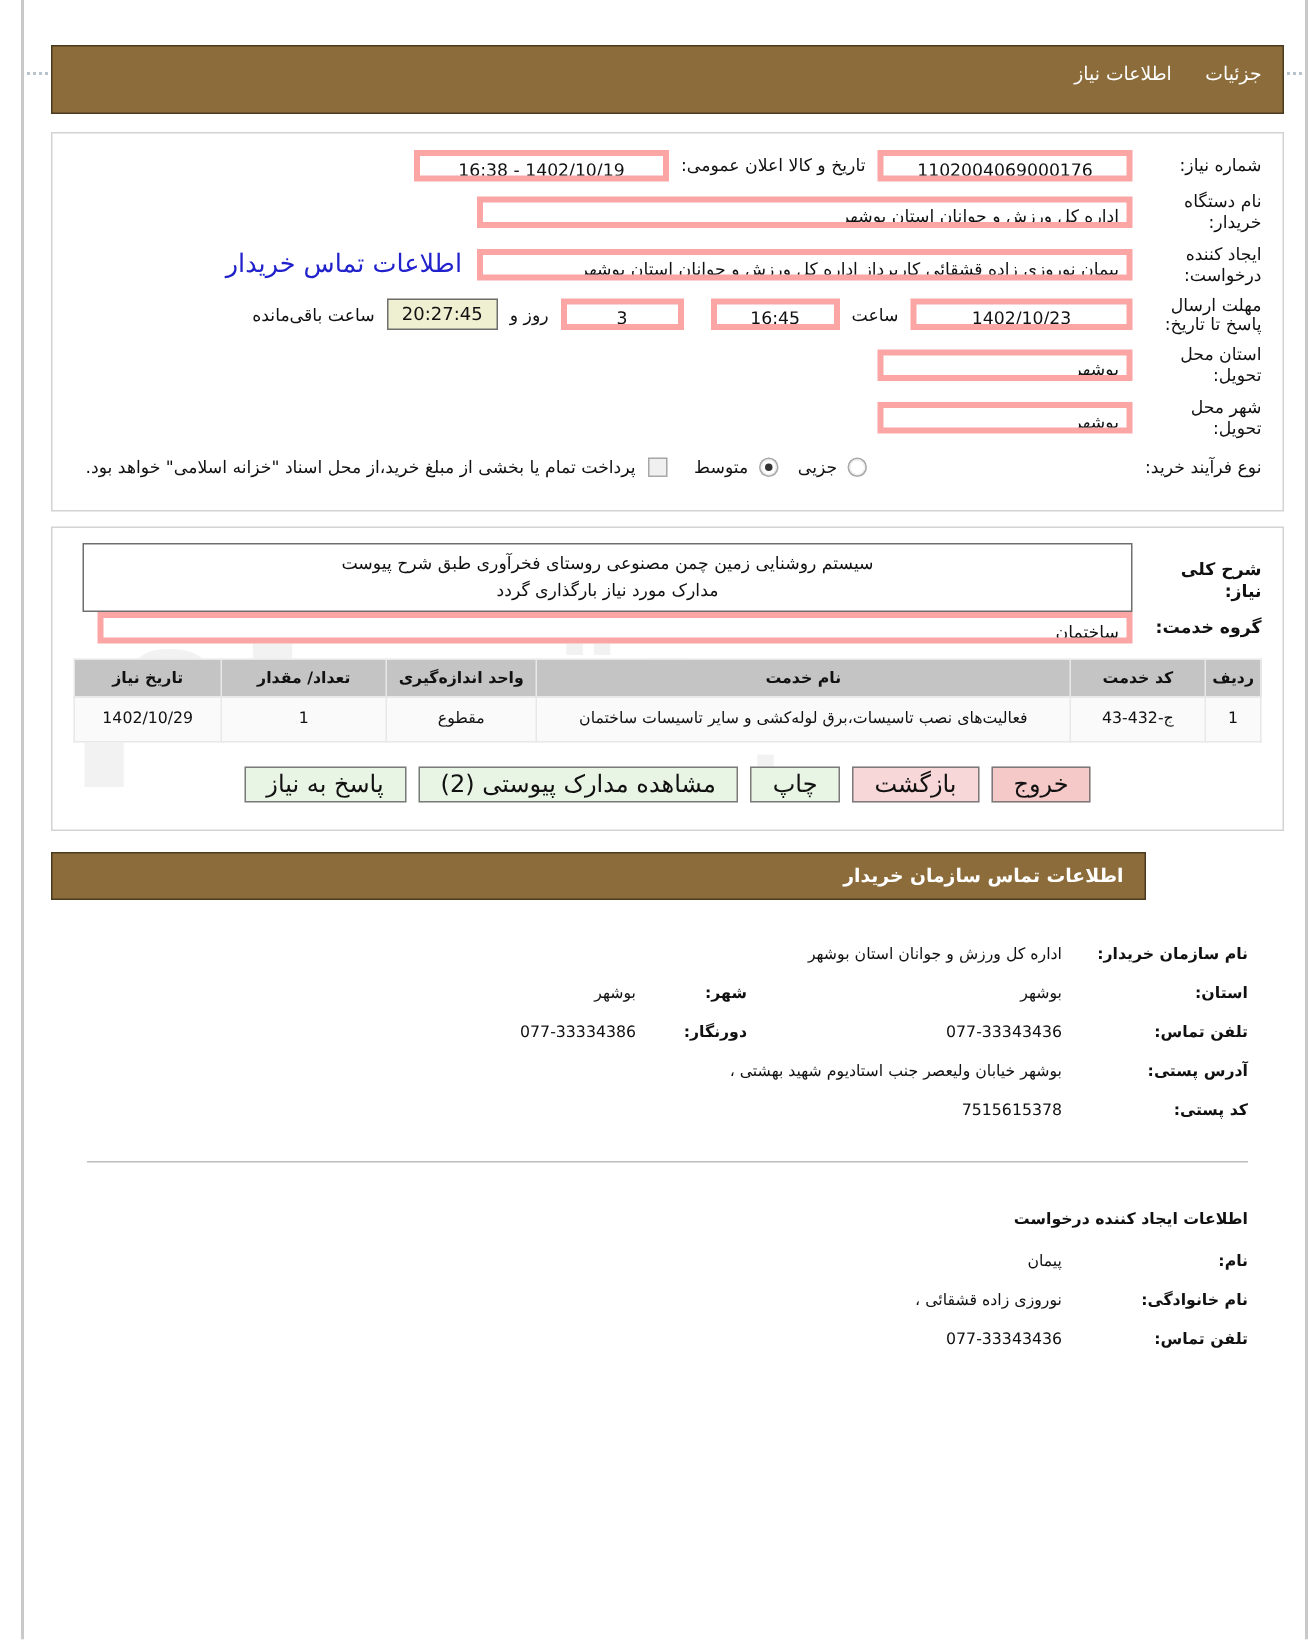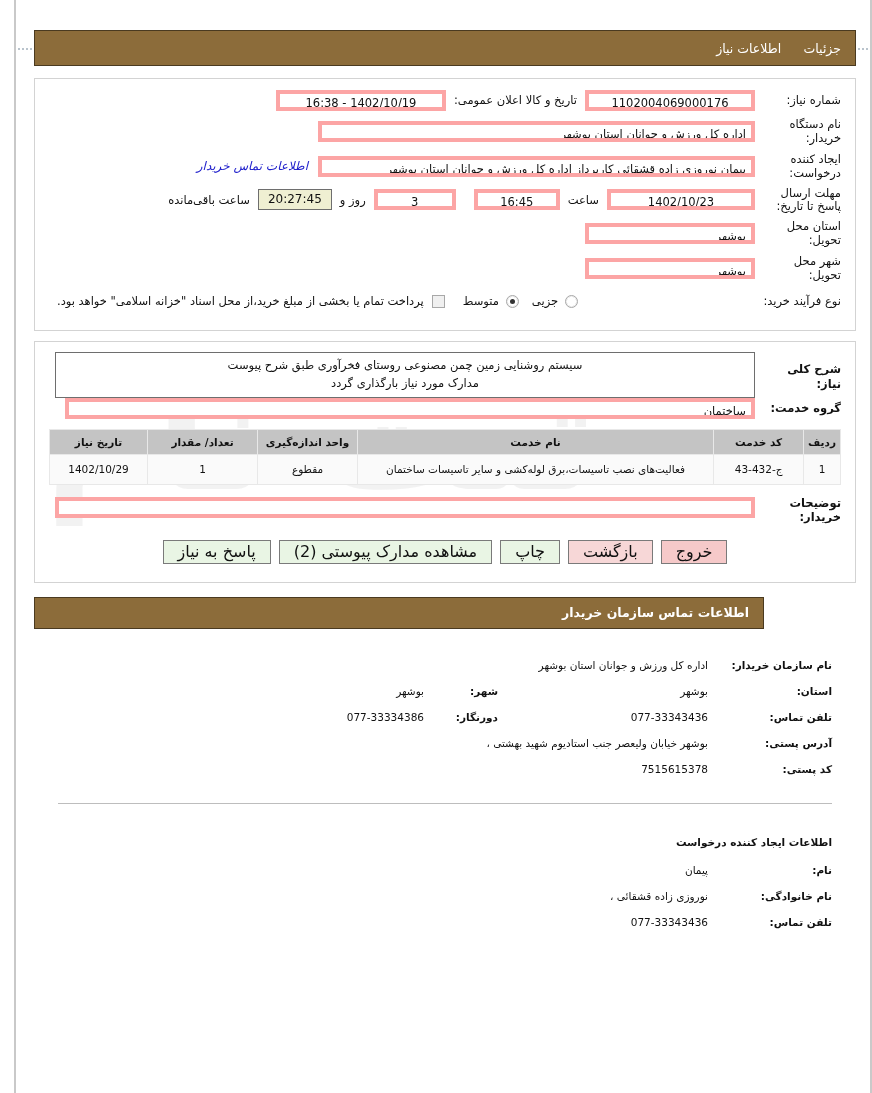--- a/index.html
+++ b/index.html
@@ -55,21 +55,21 @@
     position: absolute;
     left: 0; top: 0;
     width: 858px;
     z-index: 3;
   }
 
   
   .brown-bar {
     background: #8c6c3a;
     border: 1px solid #4a3a20;
-    height: 36px;
+    height: 46px;
     line-height: 36px;
     color: #ffffff;
     font-size: 12.5px;
     font-weight: bold;
     padding: 0 14px;
     text-align: right;
     margin: 0 18px;
   }
   .brown-bar .tabs { display: inline-block; }
   .brown-bar .tab { display: inline-block; margin-left: 18px; font-weight: normal; }
@@ -118,26 +118,25 @@
 
   .inline-lbl {
     font-size: 11.5px;
     margin: 0 8px;
     color: #111;
     white-space: nowrap;
   }
 
   .link {
     color: #2222cc;
-    font-size: 12px;
+    font-size: 17px;
     text-decoration: none;
     margin-right: 10px;
     white-space: nowrap;
     cursor: pointer;
-    font-style: italic;
   }
 
   .timer {
     border: 1px solid #6e6e6e;
     background: #efefd2;
     height: 21px;
     line-height: 19px;
     font-size: 12px;
     padding: 0 8px;
     text-align: center;
@@ -378,24 +377,20 @@
             <td>1</td>
             <td>ج-432-43</td>
             <td>فعالیت‌های نصب تاسیسات،برق لوله‌کشی و سایر تاسیسات ساختمان</td>
             <td>مقطوع</td>
             <td>1</td>
             <td>1402/10/29</td>
           </tr>
         </tbody>
       </table>
 
-      <div style="display:flex; align-items:flex-start; margin-top:12px">
-        <span class="lbl bold-lbl two">توضیحات خریدار:</span>
-        <span class="fld" style="width:700px"></span>
-      </div>
 
       <div class="btnbar">
         <span class="btn red">خروج</span>
         <span class="btn pink">بازگشت</span>
         <span class="btn">چاپ</span>
         <span class="btn">مشاهده مدارک پیوستی (2)</span>
         <span class="btn">پاسخ به نیاز</span>
       </div>
 
     </div>

